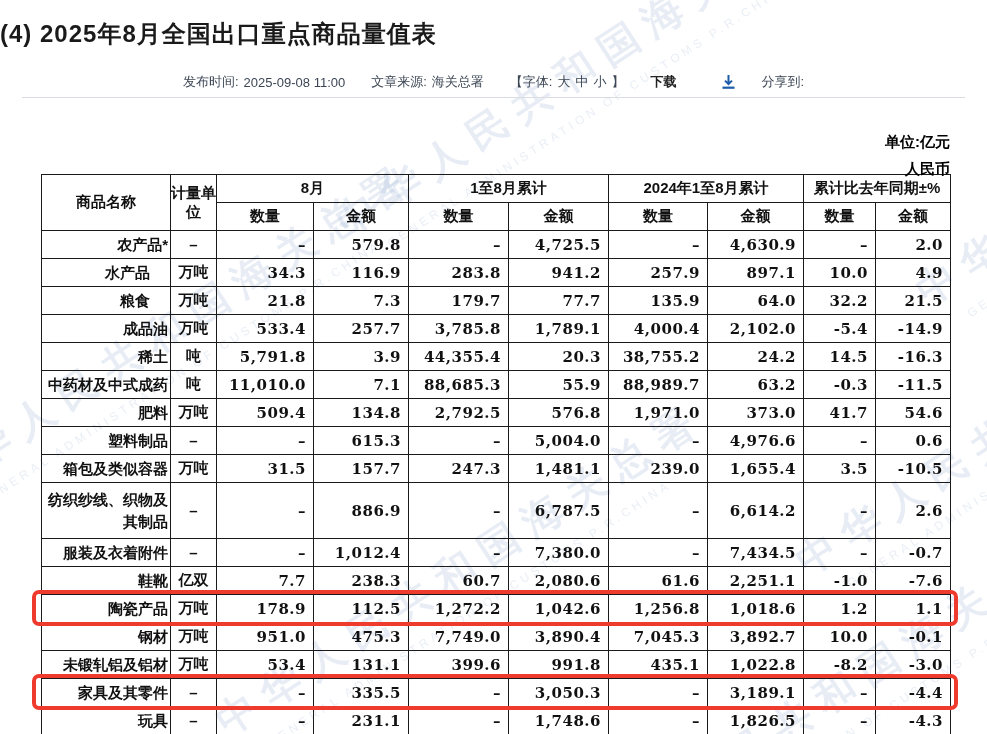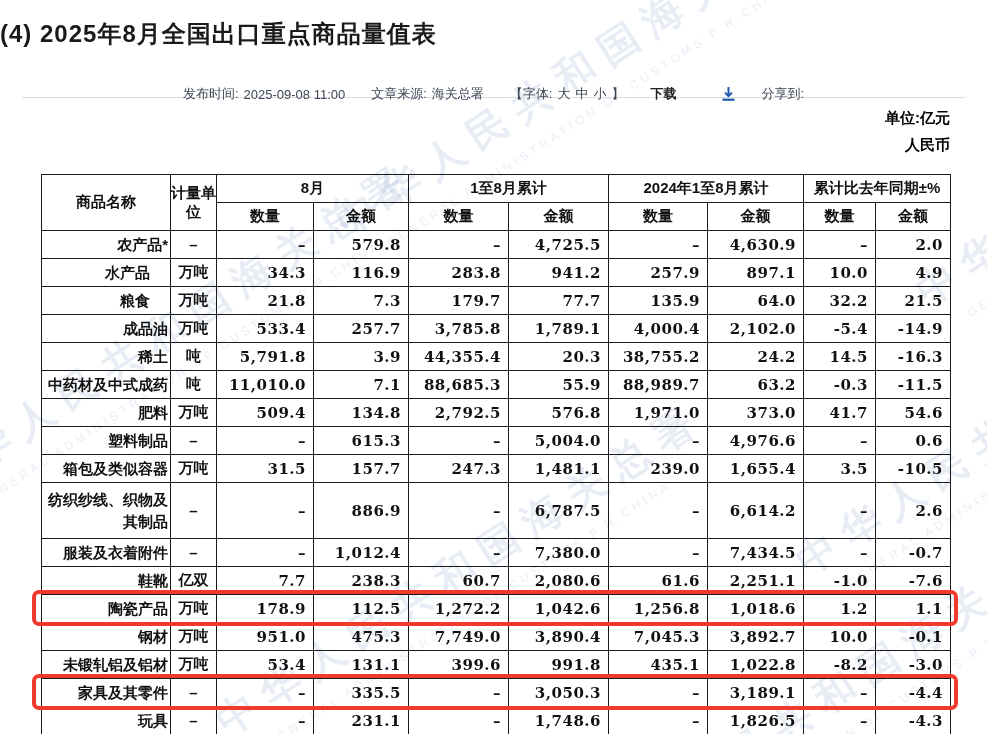--- a/index.html
+++ b/index.html
@@ -17,30 +17,30 @@
   
   .title {
     position:absolute; top:18px; left:0; width:100%; 
     font-size:24px; font-weight:700; color:#1a1a1a; letter-spacing:1px; z-index:2;
   }
   .meta {
     position:absolute; top:73px; left:0; width:100%;
     display:flex; justify-content:center; align-items:center; gap:26px;
     font-size:13px; color:#3c4654; z-index:2;
   }
-  .meta .grp { display:inline-flex; align-items:center; gap:5px;margin-top:12px; }
+  .meta .grp { display:inline-flex; align-items:center; gap:5px; }
   .meta a { color:#3c4654; text-decoration:none; cursor:pointer; }
   .meta .dl-label { font-weight:700; color:#222; }
   .meta .dl { cursor:pointer;gap:46px; }
   .divider {
     position:absolute; top:97px; left:22px; width:943px; height:0;
     border-top:1px solid #d9dce0; z-index:1;
   }
   .unit-note {
-    position:absolute; top:104px; right:37px; text-align:right;
+    position:absolute; top:128px; right:37px; text-align:right;
     font-size:15px; font-weight:700; line-height:27px; color:#000; z-index:2;
   }
   
   table.data {
     position:absolute; left:41px; top:174px; width:909px;
     border-collapse:collapse; table-layout:fixed; z-index:1; background:transparent;
   }
   table.data th, table.data td {
     border:1px solid #1a1a1a; font-size:15px; font-weight:700; color:#111;
     overflow:hidden; background:transparent;

